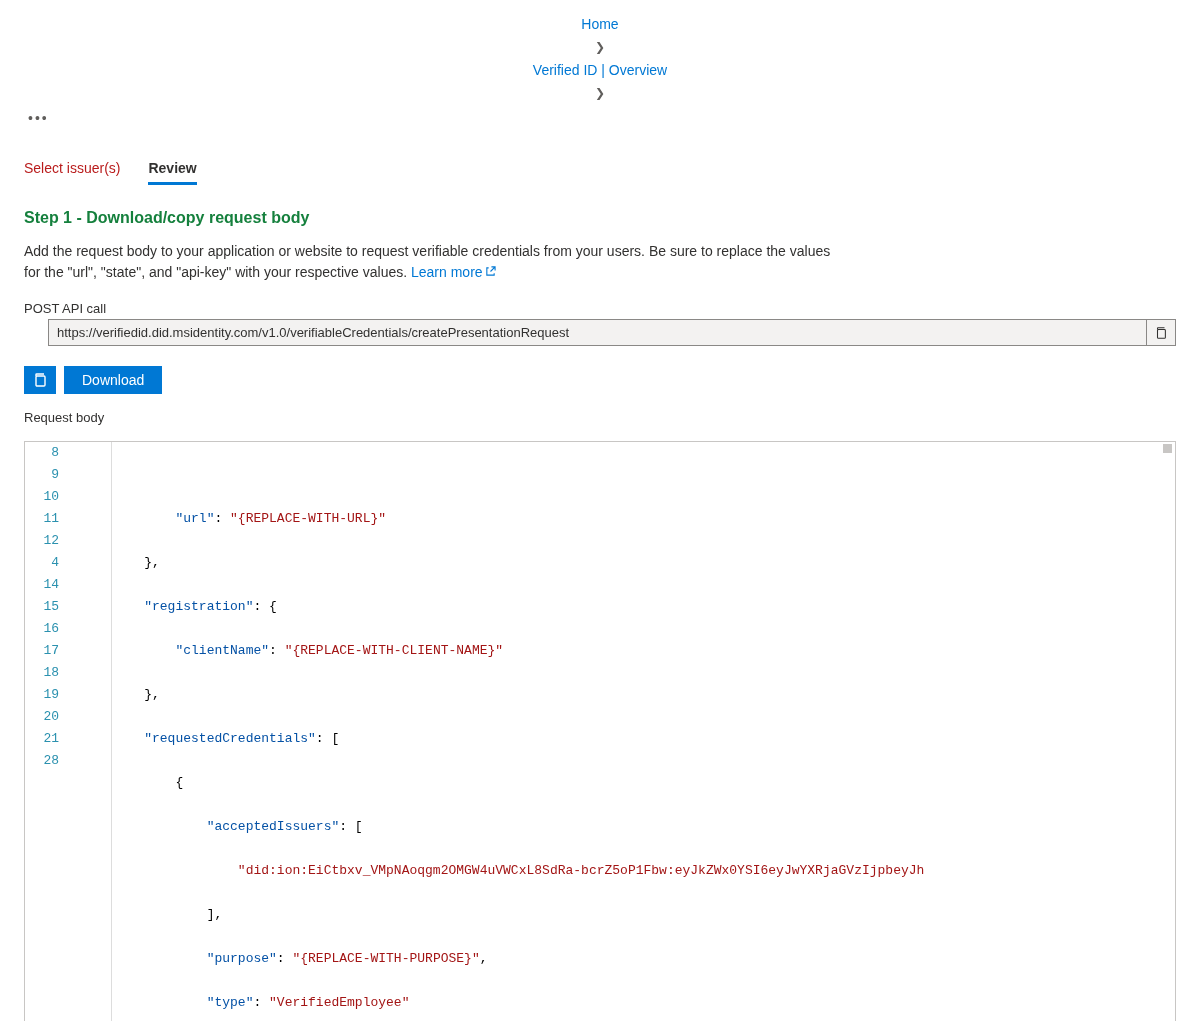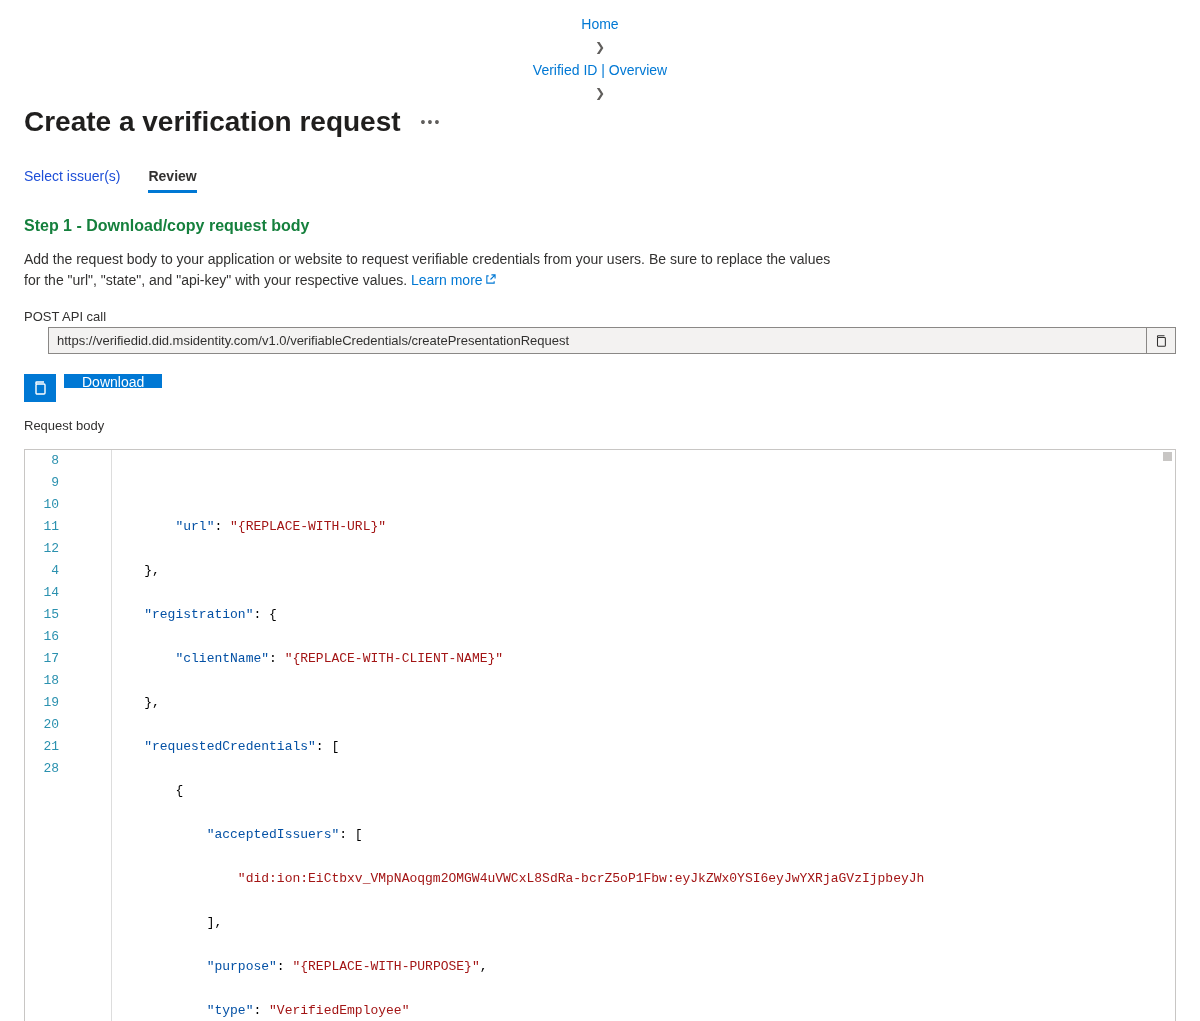--- a/index.html
+++ b/index.html
@@ -19,21 +19,21 @@
   .breadcrumb .sep { color: #605e5c; font-size: 12px; }
   .breadcrumb .last-sep { color: #605e5c; font-size: 12px; }
 
   
   .title-row { display: flex; align-items: center; gap: 16px; margin-bottom: 24px; }
   .title-row h1 { font-size: 28px; font-weight: 600; margin: 0; color: #201f1e; }
   .more-dots { font-size: 14px; color: #605e5c; letter-spacing: 2px; cursor: pointer; padding: 4px; }
 
   
   .tabs { display: flex; gap: 28px; border-bottom: 0; margin-bottom: 24px; }
-  .tab { padding: 6px 0; font-size: 14px; color: #1d4ed8; cursor: pointer; border-bottom: 3px solid transparent; }
+  .tab { padding: 6px 0; font-size: 14px; color: #b91c1c; cursor: pointer; border-bottom: 3px solid transparent; }
   .tab.active { color: #323130; font-weight: 600; border-bottom-color: #0078d4; }
 
   
   .step-heading { font-size: 16px; font-weight: 600; margin: 0 0 14px 0; color: #15803d; }
   .step-text { font-size: 14px; line-height: 1.5; color: #323130; margin: 0 0 18px 0; max-width: 820px; }
   .learn-link { color: #0078d4; cursor: pointer; }
   .ext-icon { display: inline-block; width: 11px; height: 11px; margin-left: 2px; vertical-align: baseline; }
   .ext-icon svg { width: 11px; height: 11px; }
 
   
@@ -64,21 +64,21 @@
   .actions-row { display: flex; gap: 8px; margin-bottom: 16px; }
   .icon-square {
     width: 32px; height: 28px;
     background: #0078d4;
     display: inline-flex; align-items: center; justify-content: center;
     cursor: pointer;
   }
   .icon-square svg { width: 16px; height: 16px; stroke: #fff; fill: none; }
   .dl-btn {
     background: #0078d4; color: #fff;
-    border: none; padding: 0 18px; height: 14px;
+    border: none; padding: 0 18px; height: 28px;
     font-size: 14px; cursor: pointer; font-weight: 400;
   }
 
   
   .code-block-label { font-size: 13px; color: #323130; margin-bottom: 16px; display: block; }
   .code-editor {
     border: 1px solid #c8c6c4;
     display: flex;
     font-family: Consolas, 'Courier New', monospace;
     font-size: 13px;
@@ -131,21 +131,20 @@
 <body>
 
 <div class="breadcrumb">
   <a href="#">Home</a>
   <span class="sep">❯</span>
   <a href="#">Verified ID | Overview</a>
   <span class="last-sep">❯</span>
 </div>
 
 <div class="title-row">
-  <h1>Create a verification request</h1>
   <span class="more-dots">•••</span>
 </div>
 
 <div class="tabs">
   <div class="tab">Select issuer(s)</div>
   <div class="tab active">Review</div>
 </div>
 
 <h2 class="step-heading">Step 1 - Download/copy request body</h2>
 <p class="step-text">

